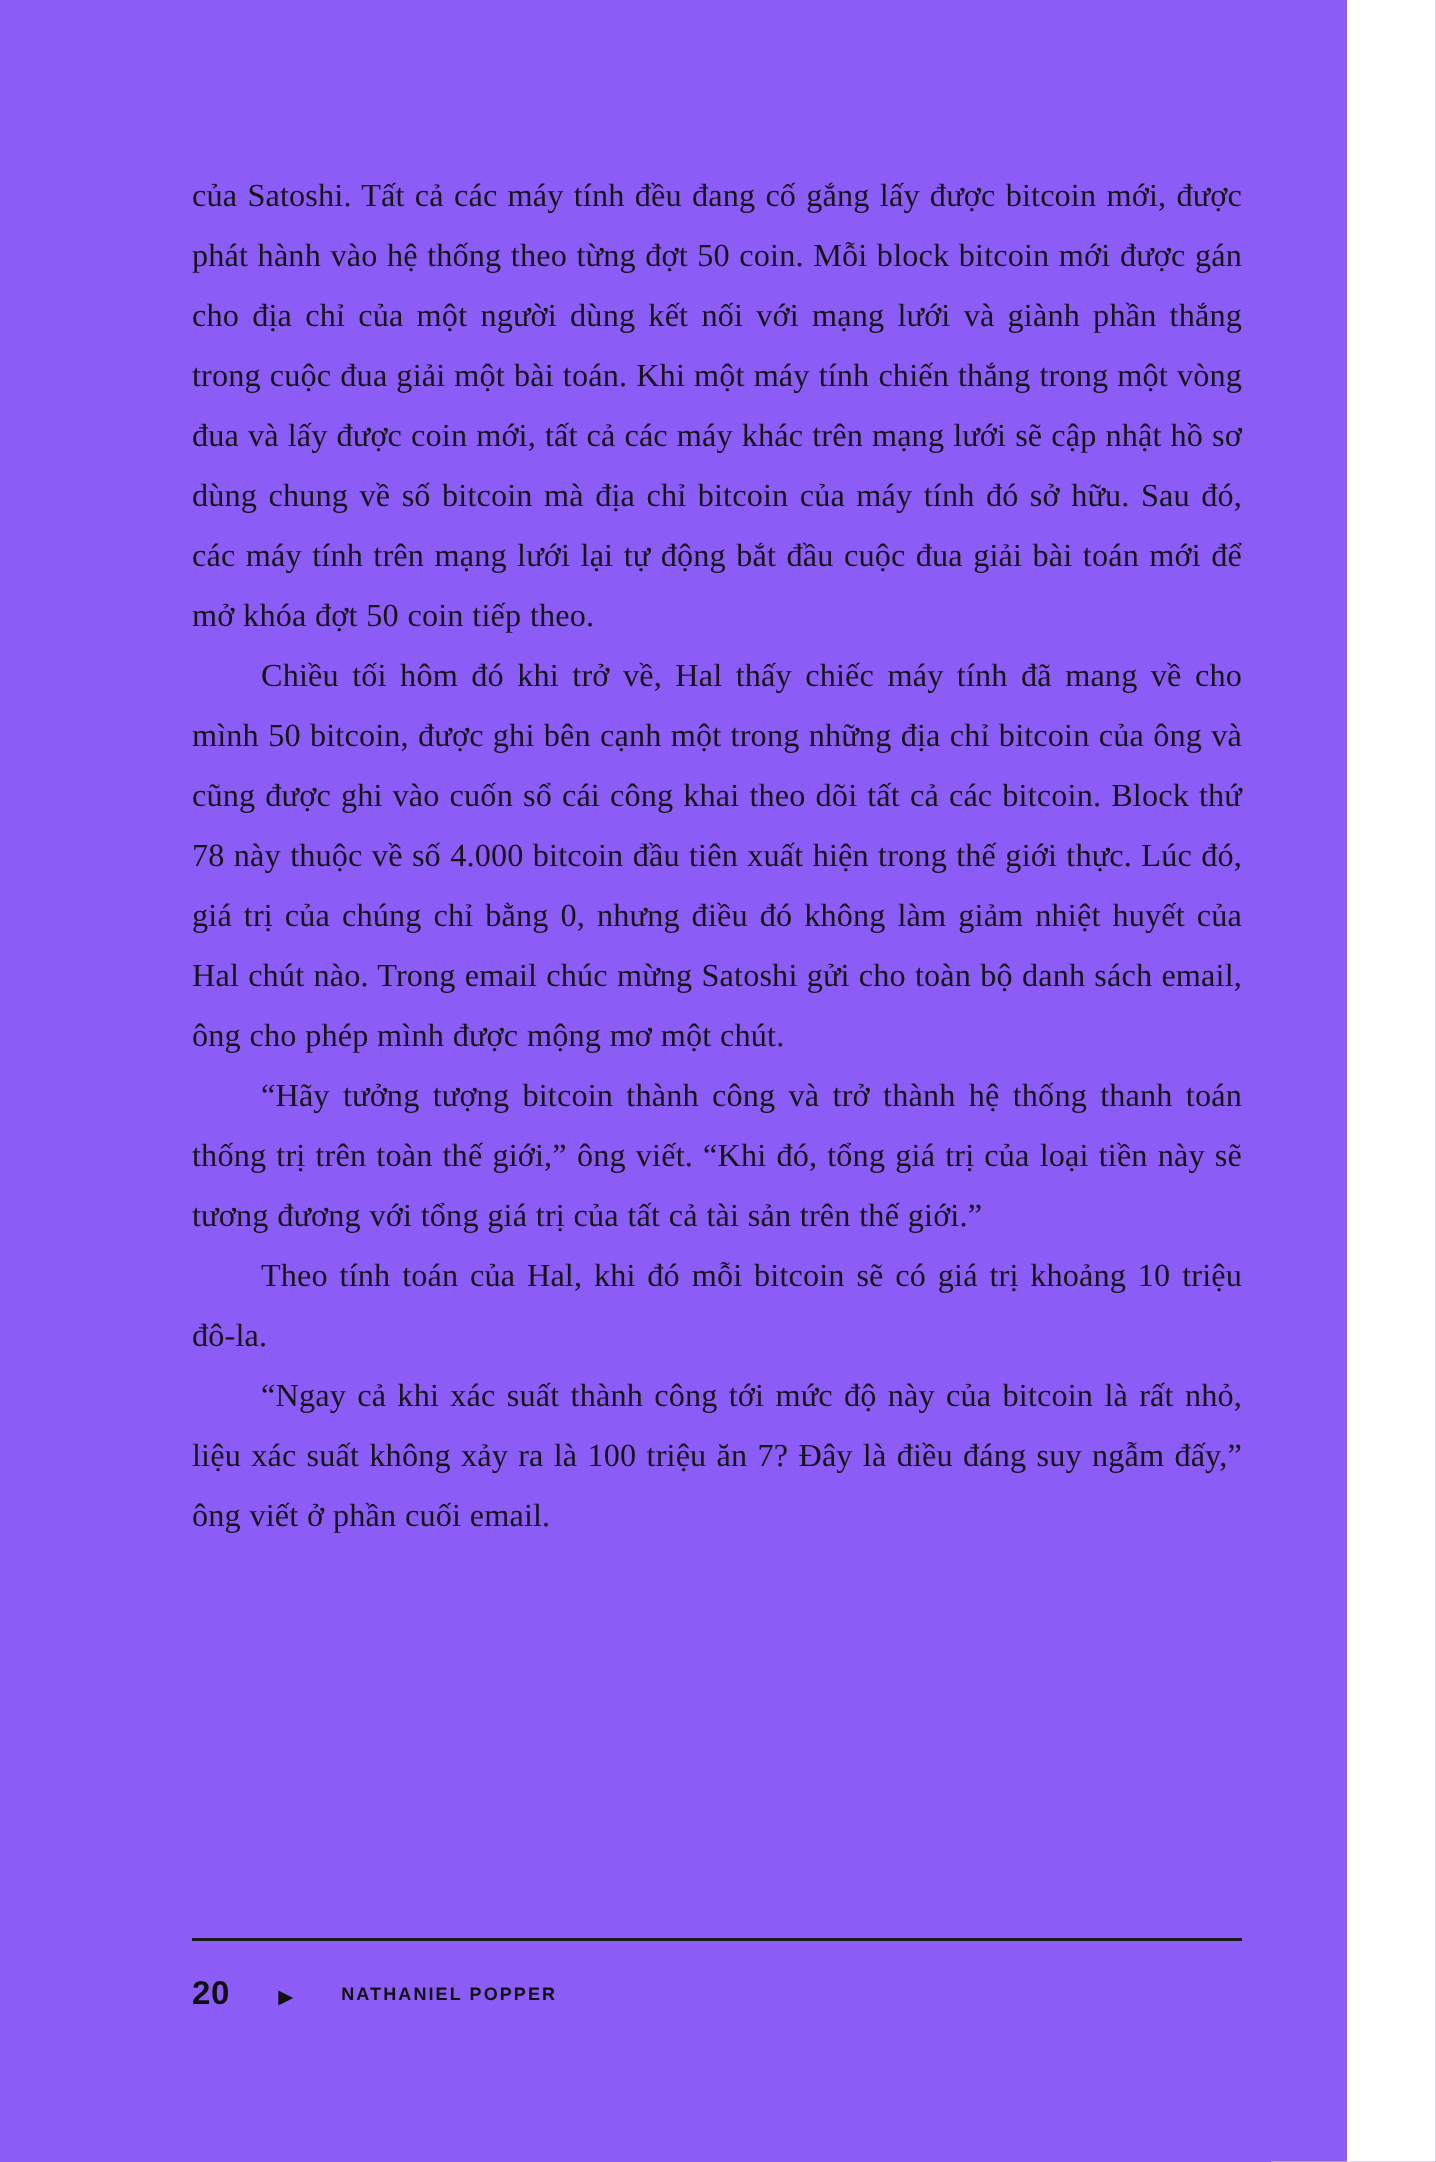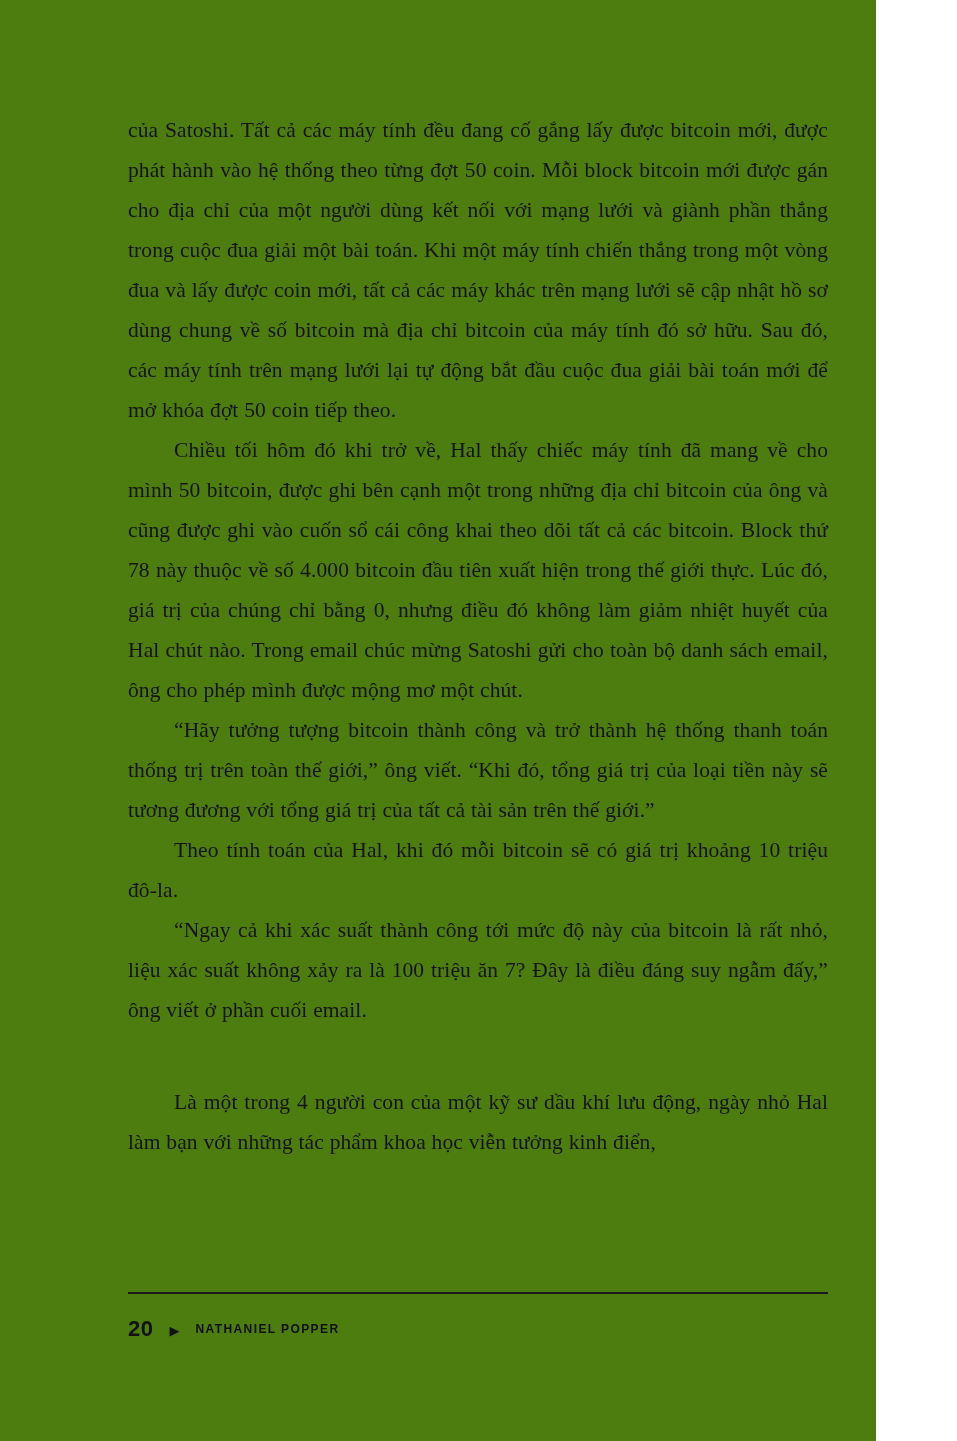--- a/index.html
+++ b/index.html
@@ -15,21 +15,22 @@
     color: #1b1b1b;
     overflow: hidden;
   }
 
   .page {
     position: absolute;
     left: 0;
     top: 0;
     width: 876px;
     height: 1441px;
-    background: #4d7c0f;
+    background: #8b5cf6;
+    padding-left: 22px;
   }
 
   .content {
     position: absolute;
     left: 128px;
     top: 110px;
     width: 700px;
   }
 
   p {
@@ -71,21 +72,21 @@
   .footer-rule {
     width: 700px;
     height: 2px;
     background: #1b1b1b;
   }
 
   .footer-row {
     display: flex;
     align-items: center;
     margin-top: 22px;
-    gap: 16px;
+    gap: 32px;
   }
 
   .folio {
     font-family: "Liberation Sans", sans-serif;
     font-weight: bold;
     font-size: 22px;
     color: #111;
     letter-spacing: 0.5px;
   }
 
@@ -113,21 +114,20 @@
 
     <p class="continuation">của Satoshi. Tất cả các máy tính đều đang cố gắng lấy được bitcoin mới, được phát hành vào hệ thống theo từng đợt 50 coin. Mỗi block bitcoin mới được gán cho địa chỉ của một người dùng kết nối với mạng lưới và giành phần thắng trong cuộc đua giải một bài toán. Khi một máy tính chiến thắng trong một vòng đua và lấy được coin mới, tất cả các máy khác trên mạng lưới sẽ cập nhật hồ sơ dùng chung về số bitcoin mà địa chỉ bitcoin của máy tính đó sở hữu. Sau đó, các máy tính trên mạng lưới lại tự động bắt đầu cuộc đua giải bài toán mới để mở khóa đợt 50 coin tiếp theo.</p>
     <p class="indent">Chiều tối hôm đó khi trở về, Hal thấy chiếc máy tính đã mang về cho mình 50 bitcoin, được ghi bên cạnh một trong những địa chỉ bitcoin của ông và cũng được ghi vào cuốn sổ cái công khai theo dõi tất cả các bitcoin. Block thứ 78 này thuộc về số 4.000 bitcoin đầu tiên xuất hiện trong thế giới thực. Lúc đó, giá trị của chúng chỉ bằng 0, nhưng điều đó không làm giảm nhiệt huyết của Hal chút nào. Trong email chúc mừng Satoshi gửi cho toàn bộ danh sách email, ông cho phép mình được mộng mơ một chút.</p>
     <p class="indent">“Hãy tưởng tượng bitcoin thành công và trở thành hệ thống thanh toán thống trị trên toàn thế giới,” ông viết. “Khi đó, tổng giá trị của loại tiền này sẽ tương đương với tổng giá trị của tất cả tài sản trên thế giới.”</p>
     <p class="indent">Theo tính toán của Hal, khi đó mỗi bitcoin sẽ có giá trị khoảng 10 triệu đô-la.</p>
     <p class="indent">“Ngay cả khi xác suất thành công tới mức độ này của bitcoin là rất nhỏ, liệu xác suất không xảy ra là 100 triệu ăn 7? Đây là điều đáng suy ngẫm đấy,” ông viết ở phần cuối email.</p>
 
     <div class="gap-section"></div>
 
 
-    <p class="indent">Là một trong 4 người con của một kỹ sư dầu khí lưu động, ngày nhỏ Hal làm bạn với những tác phẩm khoa học viễn tưởng kinh điển,</p>
 
   </div>
 
   <div class="footer">
     <div class="footer-rule"></div>
     <div class="footer-row">
       <span class="folio">20</span>
       <span class="folio-arrow">▶</span>
       <span class="running-head">NATHANIEL POPPER</span>
     </div>

